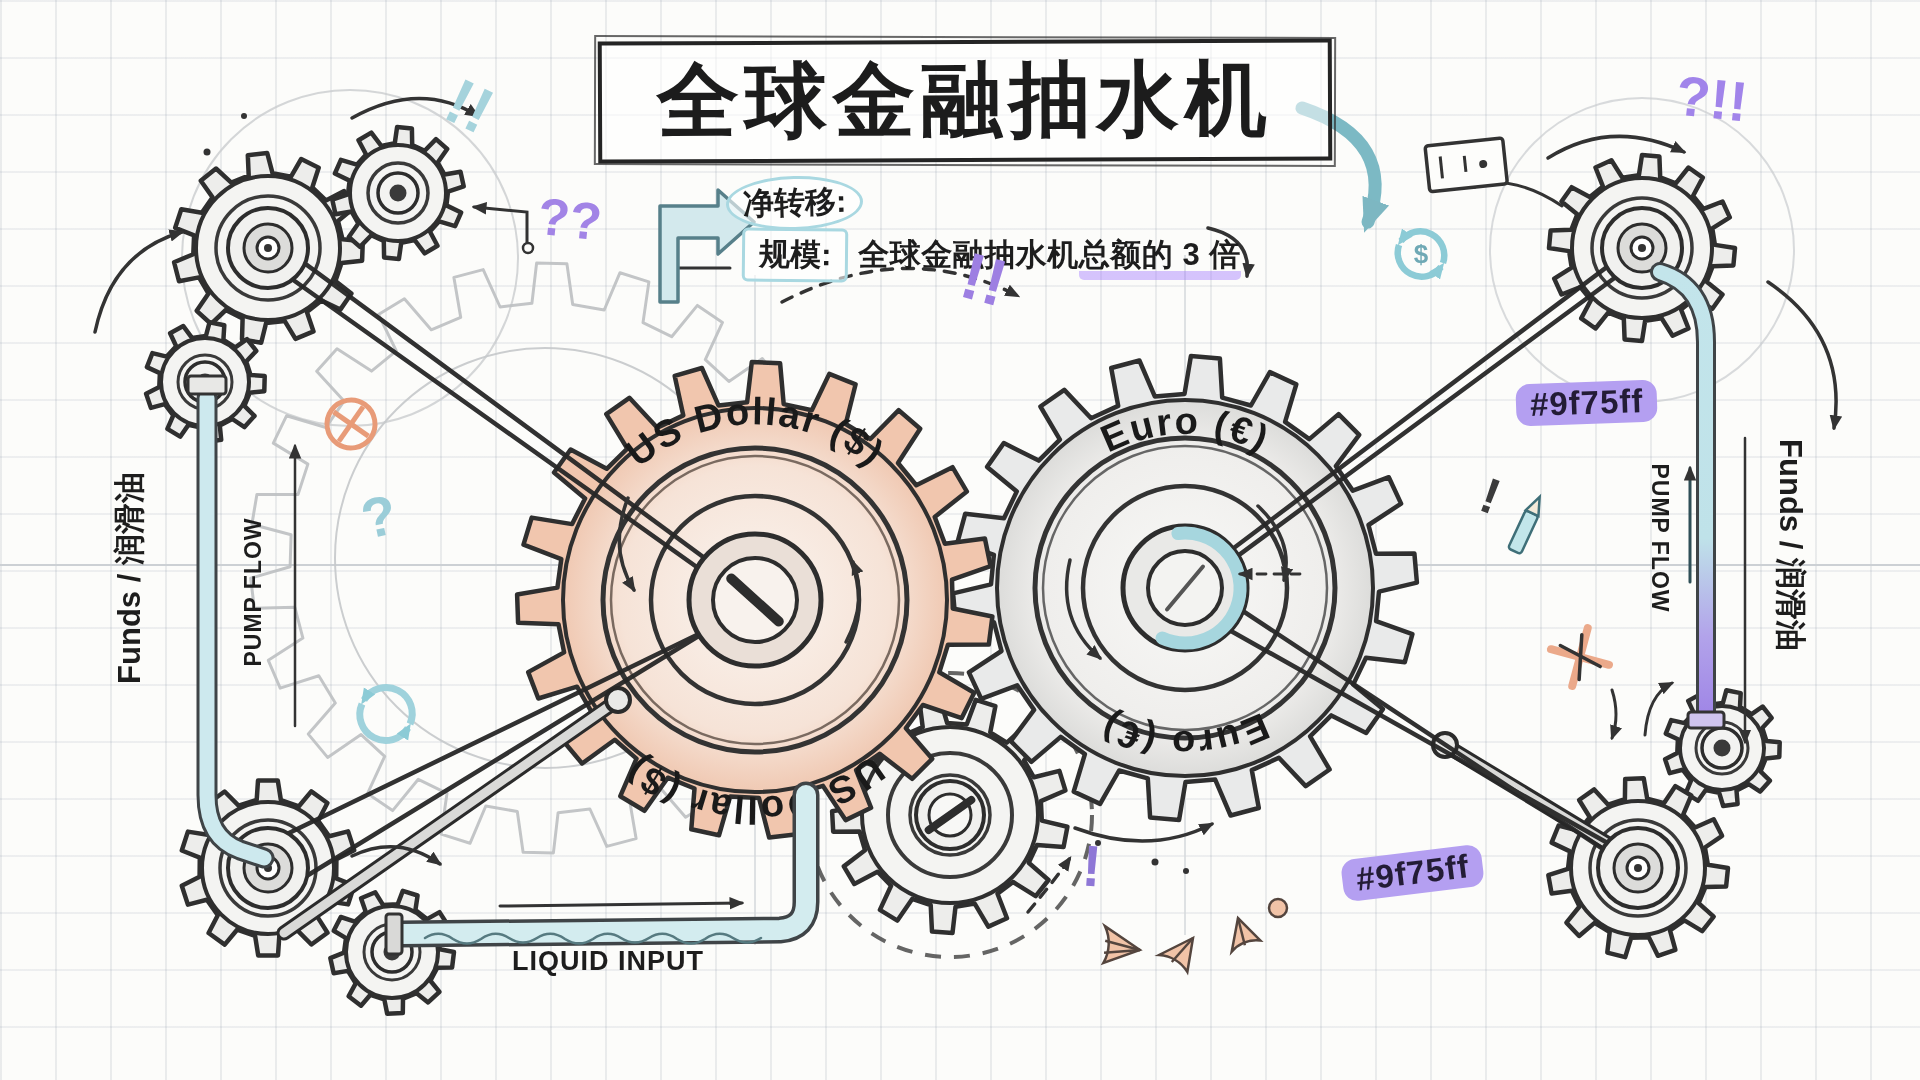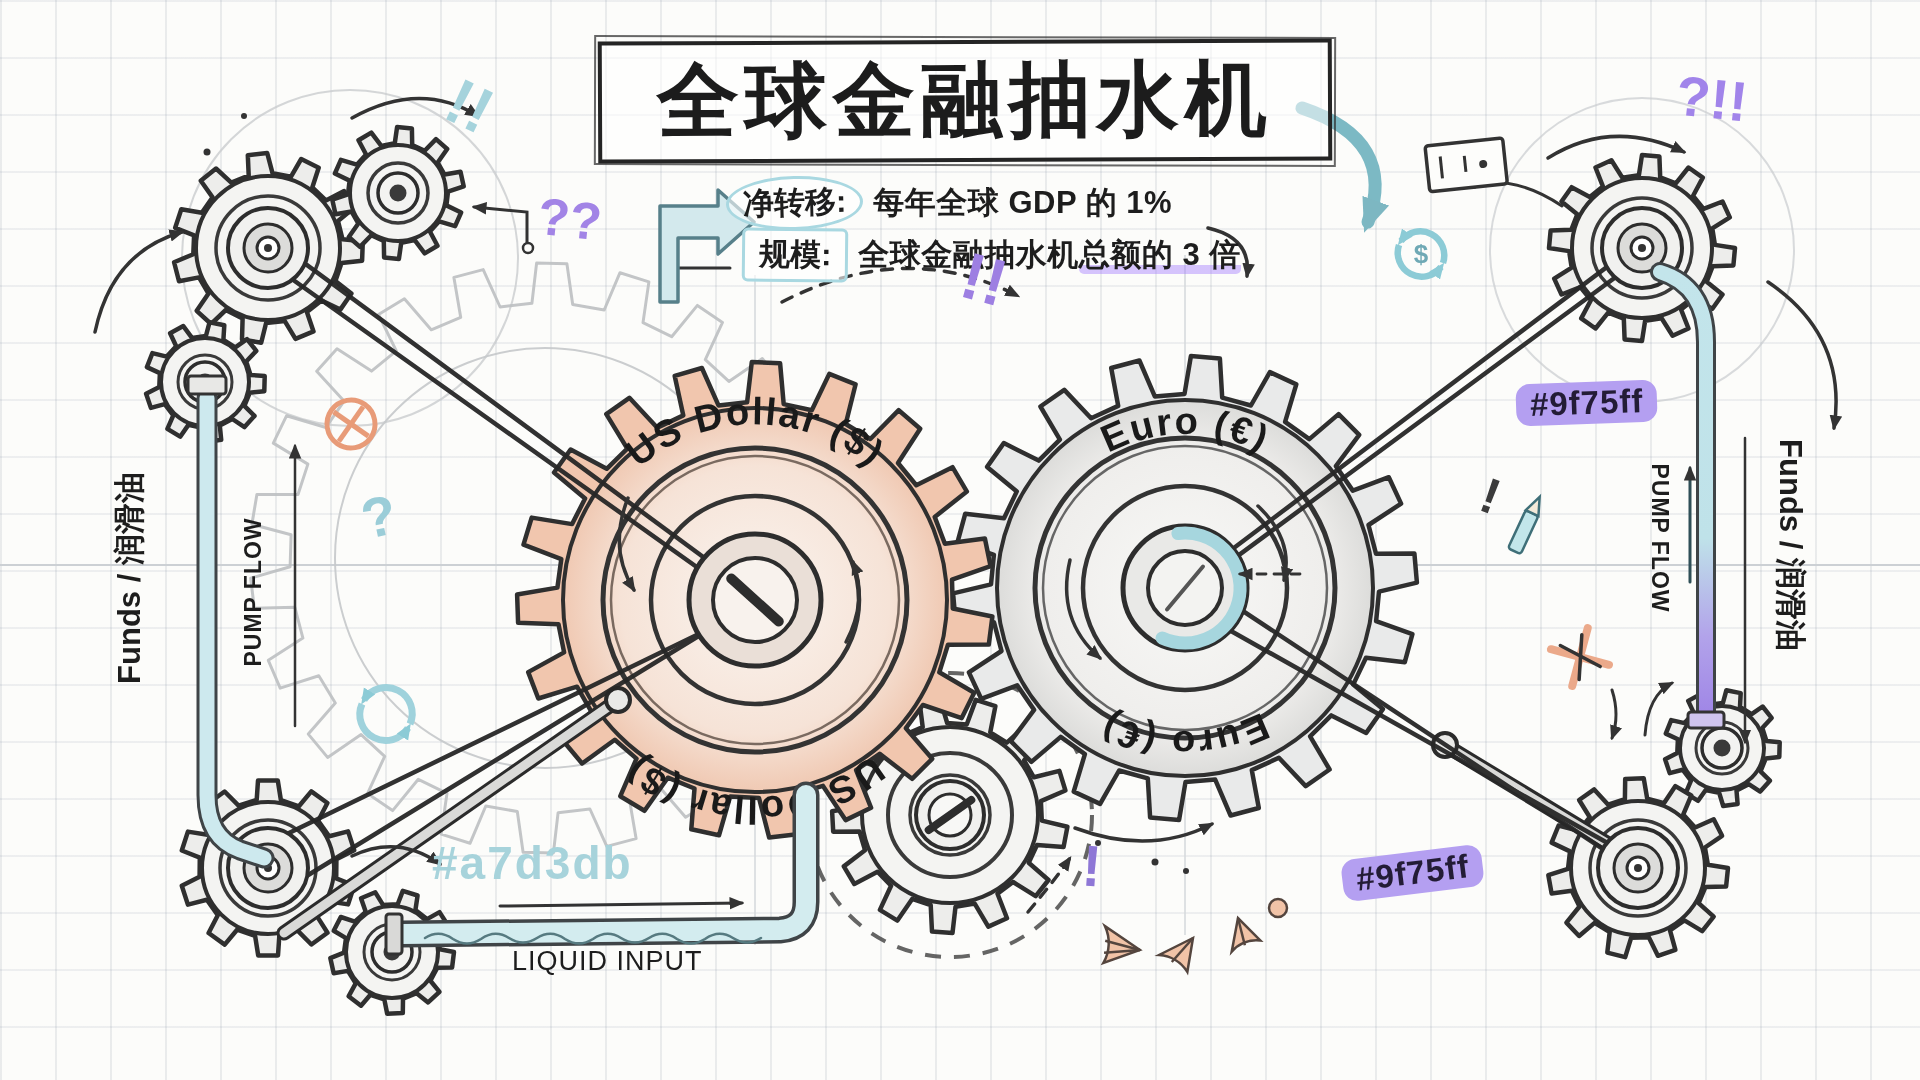--- a/index.html
+++ b/index.html
@@ -15,21 +15,21 @@
     display:flex;align-items:center;justify-content:center;transform:rotate(-.25deg);background:rgba(255,255,255,.55)}
   #title-box::before{content:"";position:absolute;inset:-8px;border:2.5px solid rgba(40,40,40,.7);transform:rotate(.4deg)}
   #title-box .t{font-size:82px;font-weight:900;letter-spacing:6px;color:#1c1c1c}
   .sub{display:flex;align-items:center;gap:10px;font-weight:700}
   #sub1{left:726px;top:176px}
   #sub2{left:742px;top:228px}
   .tag{border:3.5px solid #a9d8e1;font-size:31px;font-weight:800;padding:3px 14px;background:rgba(255,255,255,.6)}
   .tag.ellipse{border-radius:50%;transform:rotate(-1.5deg)}
   .tag.boxy{border-radius:6px;transform:rotate(.6deg)}
   .subtext{font-size:31px;font-weight:700;letter-spacing:.5px}
-  .hl{background:linear-gradient(rgba(159,117,255,.42),rgba(159,117,255,.42)) left bottom/100% 9px no-repeat;border-radius:5px;padding-bottom:2px}
+  .hl{background:linear-gradient(rgba(159,117,255,.42),rgba(159,117,255,.42)) left bottom/100% 9px no-repeat;border-radius:5px;padding-bottom:8px}
   .vlab{white-space:nowrap;font-weight:800}
   .badge{background:#b49ff1;border-radius:14px;padding:2px 14px;font-size:33px;font-weight:800;color:#231c36;letter-spacing:1px}
   .mark{font-weight:900;line-height:.9;white-space:nowrap}
   .glabel{font-family:"Liberation Sans",sans-serif;font-weight:700;font-size:38px;fill:#1a1a1a;letter-spacing:2px;text-anchor:middle}
 </style>
 </head>
 <body>
 
 <div id="stage">
 
@@ -327,37 +327,35 @@
       </g>
     </g>
   </svg>
 
   <div class="ov" id="title-box">
     <span class="t">全球金融抽水机</span>
   </div>
 
   <div class="ov sub" id="sub1">
     <span class="tag ellipse">净转移:</span>
-    <span class="subtext">每年全球 GDP 的 1%</span>
   </div>
 
   <div class="ov sub" id="sub2">
     <span class="tag boxy">规模:</span>
     <span class="subtext"><span>全球金融抽水机</span><span class="hl">总额的 3 倍</span></span>
   </div>
 
   <div class="ov vlab" style="left:130px;top:578px;transform:translate(-50%,-50%) rotate(-90deg);font-size:31px">Funds / 润滑油</div>
   <div class="ov vlab" style="left:253px;top:592px;transform:translate(-50%,-50%) rotate(-90deg);font-size:23px;letter-spacing:1px;font-weight:700">PUMP FLOW</div>
   <div class="ov vlab" style="left:1659px;top:538px;transform:translate(-50%,-50%) rotate(90deg);font-size:23px;letter-spacing:1px;font-weight:700">PUMP FLOW</div>
   <div class="ov vlab" style="left:1790px;top:545px;transform:translate(-50%,-50%) rotate(90deg);font-size:31px">Funds / 润滑油</div>
 
-  <div class="ov" style="left:432px;top:836px;font-size:46px;font-weight:700;color:#a7d3db;letter-spacing:2px">#a7d3db</div>
   <div class="ov badge" style="left:1516px;top:382px;transform:rotate(-2deg)">#9f75ff</div>
   <div class="ov badge" style="left:1342px;top:852px;transform:rotate(-7deg)">#9f75ff</div>
-  <div class="ov" style="left:512px;top:946px;font-size:27px;font-weight:400;letter-spacing:1px">LIQUID INPUT</div>
+  <div class="ov" style="left:512px;top:946px;font-size:27px;font-weight:700;letter-spacing:1px">LIQUID INPUT</div>
 
   <div class="ov mark" style="left:448px;top:78px;transform:rotate(26deg);font-size:64px;color:#a5d3dc">!!</div>
   <div class="ov mark" style="left:538px;top:196px;transform:rotate(6deg);font-size:52px;color:#a284e6">??</div>
   <div class="ov mark" style="left:362px;top:492px;transform:rotate(-12deg);font-size:56px;color:#9bcdd8">?</div>
   <div class="ov mark" style="left:962px;top:250px;transform:rotate(15deg);font-size:66px;color:#9d7fe2">!!</div>
   <div class="ov mark" style="left:1676px;top:74px;transform:rotate(6deg);font-size:56px;color:#a184ea">?!!</div>
   <div class="ov mark" style="left:1482px;top:474px;transform:rotate(20deg);font-size:50px;color:#3b3b3b">!</div>
   <div class="ov mark" style="left:1082px;top:840px;transform:rotate(4deg);font-size:58px;color:#8e77d6">!</div>
 </div>
 

